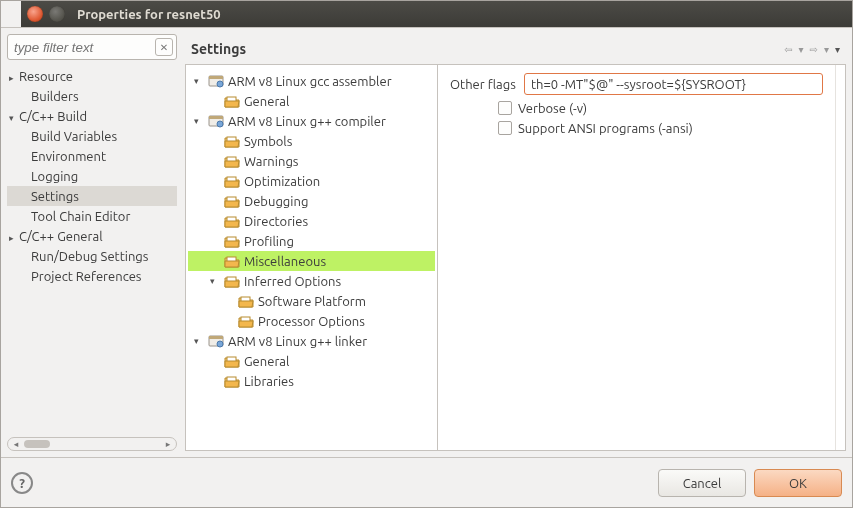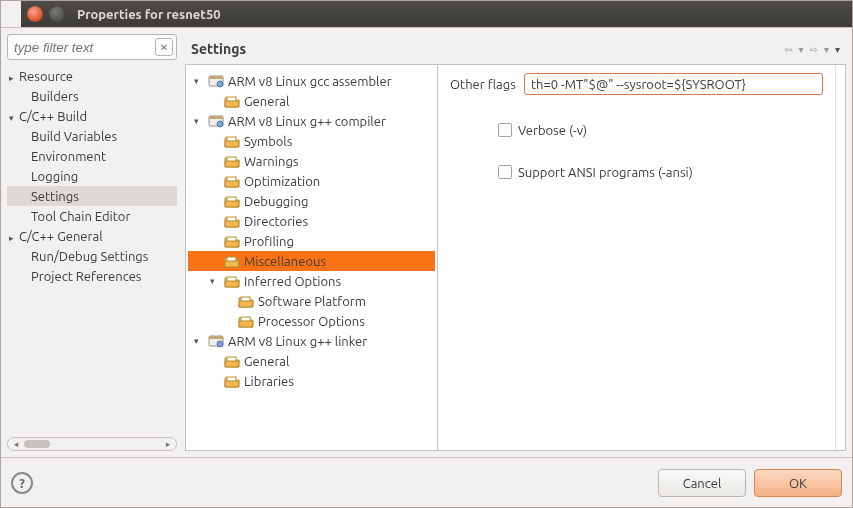--- a/index.html
+++ b/index.html
@@ -40,27 +40,27 @@
   .histnav { display:flex; align-items:center; gap:6px; color:#999; }
   .histnav span { font-size:10px; }
   .histnav .menu { color:#555; }
 
   .right-body { flex:1; display:flex; border:1px solid #c6c2bd; background:#fff; min-height:0; }
   .tree-wrap { width:252px; border-right:1px solid #c6c2bd; overflow:auto; padding:6px 2px; position:relative; }
   .tree-item { padding:3px 4px 3px 6px; white-space:nowrap; display:flex; align-items:center; gap:4px; cursor:default; }
   .tree-item.indent1 { padding-left:6px; }
   .tree-item.indent2 { padding-left:22px; }
   .tree-item.indent3 { padding-left:36px; }
-  .tree-item.selected { background:#f97316; }
+  .tree-item.selected { background:#bef264; }
   .twisty { width:10px; font-size:9px; color:#555; display:inline-block; }
   .twisty.none { visibility:hidden; }
   .tool-icon, .folder-icon { width:16px; height:14px; display:inline-block; }
   .tool-icon svg, .folder-icon svg { width:16px; height:14px; display:block; }
 
-  .form-area { flex:1; padding:8px 12px; display:flex; flex-direction:column; gap:28px; overflow:auto; position:relative; }
+  .form-area { flex:1; padding:8px 12px; display:flex; flex-direction:column; gap:6px; overflow:auto; position:relative; }
   .field-row { display:flex; align-items:center; gap:8px; }
   .field-label { white-space:nowrap; }
   .text-input { flex:1; min-width:0; height:22px; border:1px solid #e07746; border-radius:3px; padding:0 6px; font-family:inherit; font-size:13px; color:#3c3c3c; background:#fff; }
   .chk-row { display:flex; align-items:center; gap:6px;margin-left:48px; }
   .chk { width:14px; height:14px; border:1px solid #a8a49f; border-radius:2px; background:#fdfdfc; display:inline-block; }
 
   .vscroll-stub { width:10px; border-left:1px solid #e6e3df; }
 
   
   .footer { height:50px; border-top:1px solid #c6c2bd; display:flex; align-items:center; justify-content:space-between; padding:0 10px; }

